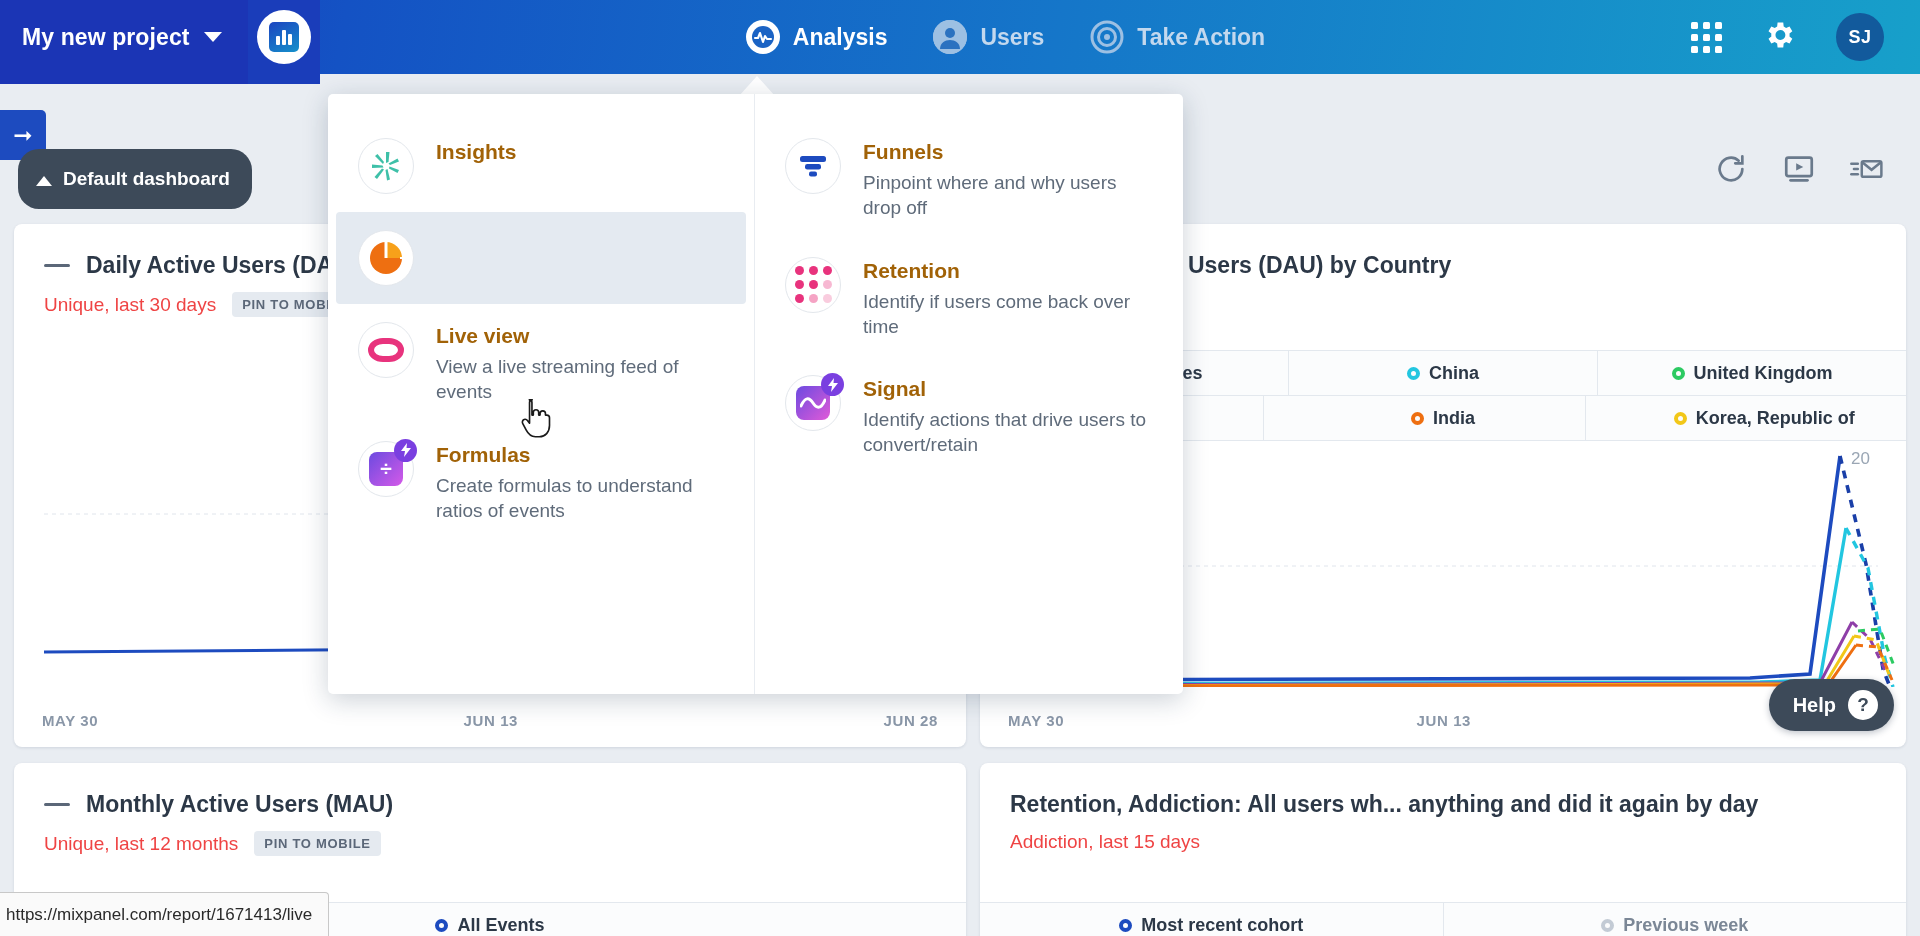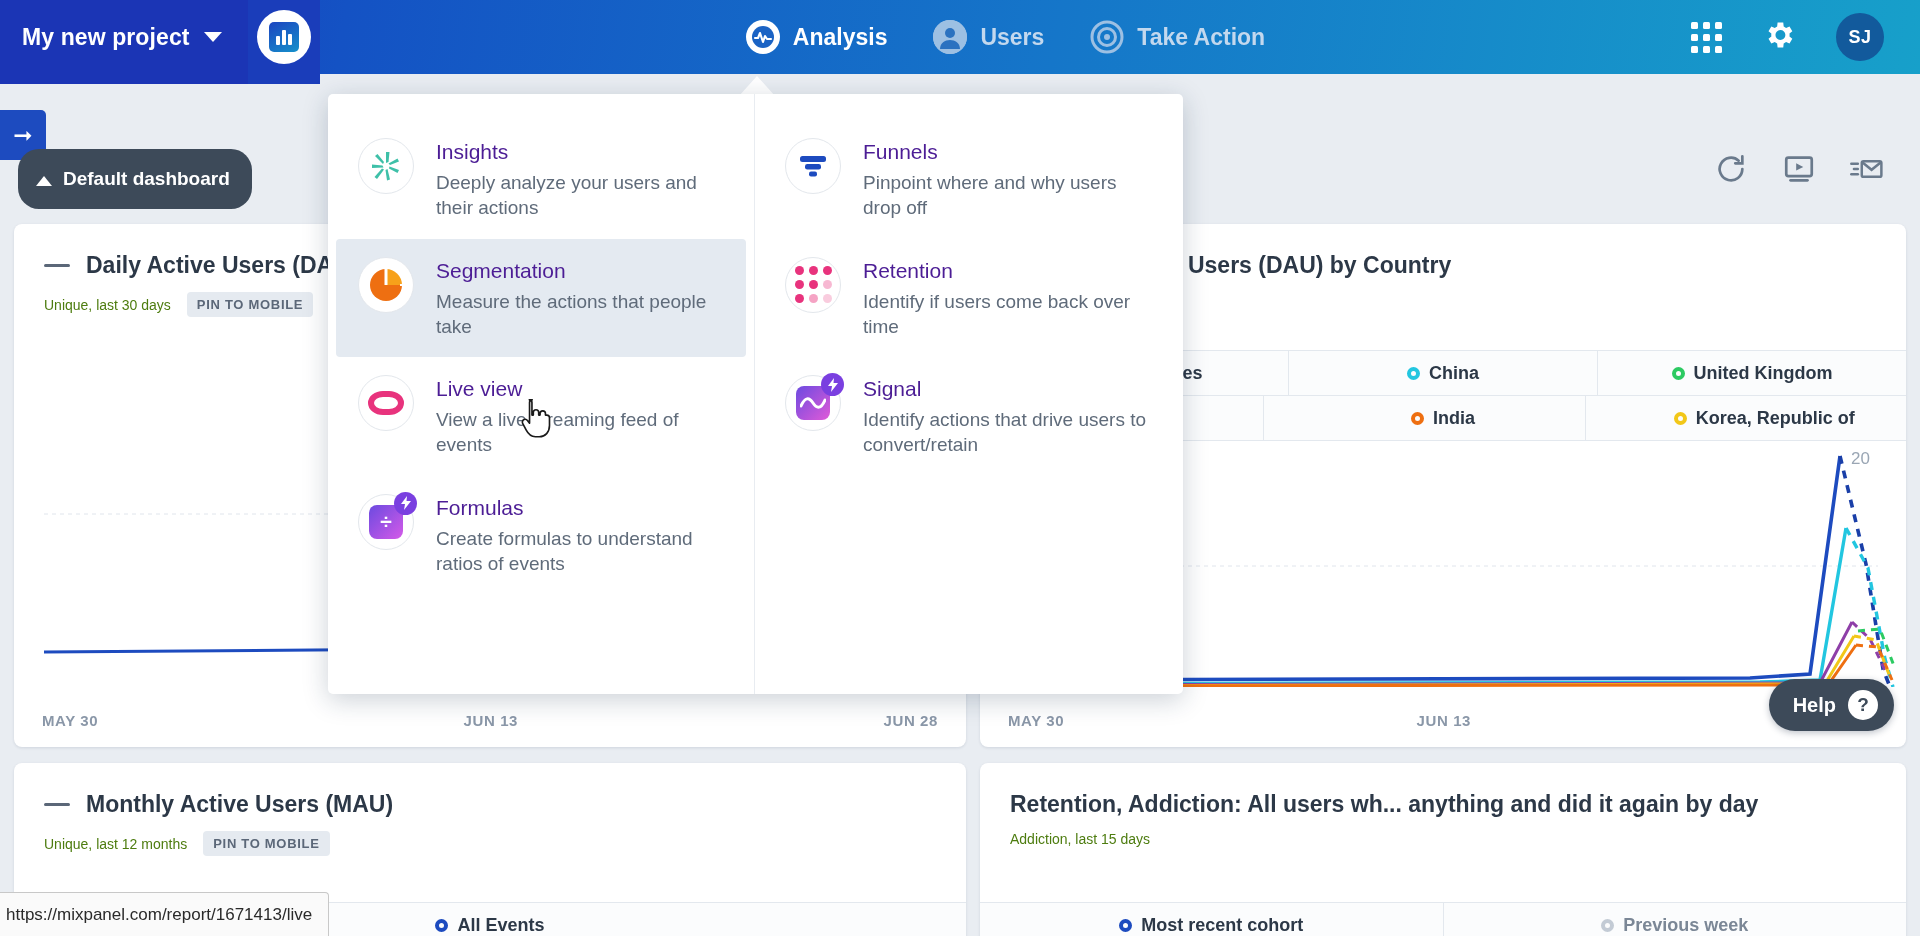--- a/index.html
+++ b/index.html
@@ -109,21 +109,21 @@
   .card {
     position: absolute; background: #fff; border-radius: 8px;
     box-shadow: 0 1px 3px rgba(30,50,80,.12);
   }
   .card-title {
     font-size: 23px; font-weight: bold; color: #2c3847;
     display: flex; align-items: center; gap: 16px; white-space: nowrap;
   }
   .dash-minus { display: inline-block; width: 26px; height: 3px; background: #5b6778; border-radius: 2px; }
   .card-sub { display: flex; align-items: center; gap: 16px; margin-top: 13px; }
-  .sub-text { font-size: 14px; color: #4d7c0f; text-align: center; }
+  .sub-text { font-size: 19px; color: #ef4444; text-align: center; }
   .pin-badge {
     background: #e5eaf0; color: #5b6778; font-size: 13px; font-weight: bold;
     letter-spacing: .7px; padding: 5px 10px; border-radius: 4px;
   }
 
   .legend-row { display: flex; border-top: 1px solid #e3e8ee; border-bottom: 1px solid #e3e8ee; background: #fbfcfd; }
   .legend-cell {
     flex: 1; display: flex; align-items: center; justify-content: center; gap: 9px;
     height: 44px; font-size: 18px; color: #2c3847; border-right: 1px solid #e3e8ee;
     font-weight: 600;
@@ -171,21 +171,21 @@
     width: 56px; height: 56px; border-radius: 50%;
     border: 1px solid #e3e7ec; background: #fff;
     display: flex; align-items: center; justify-content: center;
   }
   .mi-badge {
     position: absolute; right: -3px; top: -2px; width: 23px; height: 23px;
     border-radius: 50%; background: #7a3fe0;
     display: flex; align-items: center; justify-content: center;
   }
   .mi-text { padding-top: 2px; }
-  .mi-title { font-size: 21px; font-weight: normal; color: #4c1d95; margin-bottom: 6px; }
+  .mi-title { font-size: 21px; font-weight: bold; color: #a16207; margin-bottom: 6px; }
   .mi-desc { font-size: 19px; color: #5f6b7a; line-height: 1.33; max-width: 300px; }
 
   
   .ic-pie {
     width: 32px; height: 32px; border-radius: 50%;
     background: conic-gradient(#f7a11a 0deg 88deg, #fff 88deg 92deg, #ee6f11 92deg 360deg);
     position: relative;
   }
   .ic-pie::after {
     content: ""; position: absolute; left: 50%; top: 0; width: 3px; height: 50%;
@@ -508,33 +508,28 @@
                 <path d="M21 30.5 L18 31.5 L16.5 21 L18.5 20 Z"></path>
                 <path d="M8 30 L5.5 28 L13 19.5 L15 20.5 Z"></path>
                 <path d="M3 19 L3 15.5 L13.5 16.5 L14.5 18.5 Z"></path>
                 <path d="M6 7 L8.5 5 L15 13 L14 15 Z"></path>
               </g>
             </svg>
           </span>
         </span>
         <span class="mi-text">
           <span class="mi-title" style="display:block">Insights</span>
-          <span class="mi-desc" style="display:block">Deeply analyze your users and their actions</span>
         </span>
       </div>
 
       <div class="menu-item hl">
         <span class="mi-icon-wrap">
           <span class="mi-circle">
               <span class="ic-pie"></span>
             </span>
-        </span>
-        <span class="mi-text">
-          <span class="mi-title" style="display:block">Segmentation</span>
-          <span class="mi-desc" style="display:block">Measure the actions that people take</span>
         </span>
       </div>
 
       <div class="menu-item">
         <span class="mi-icon-wrap">
           <span class="mi-circle">
               <span class="ic-eye">
                 <i></i>
               </span>
             </span>

